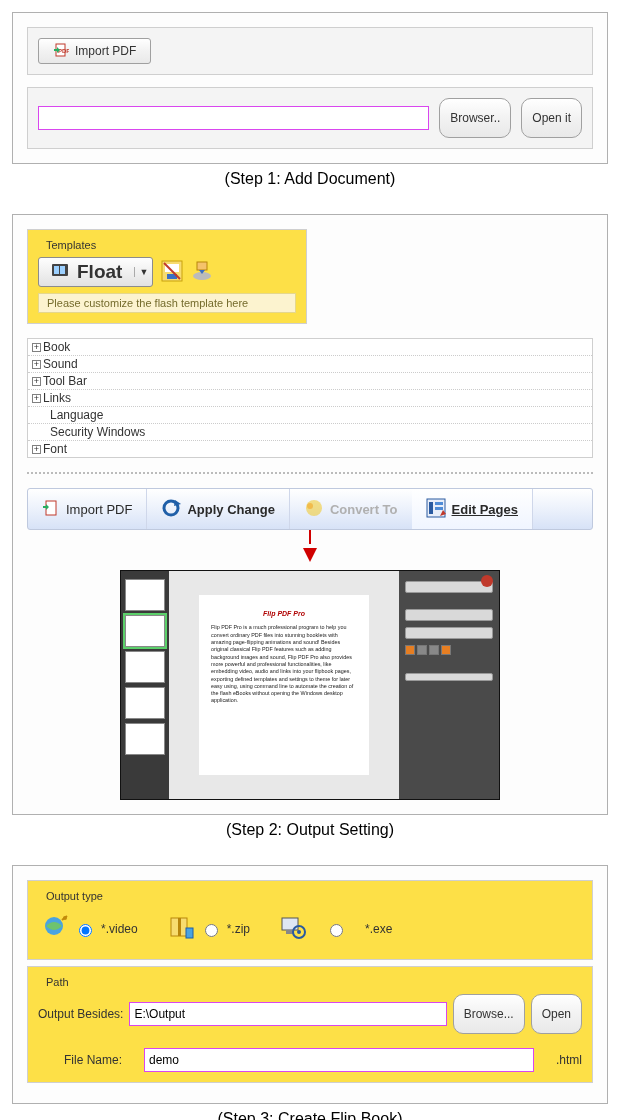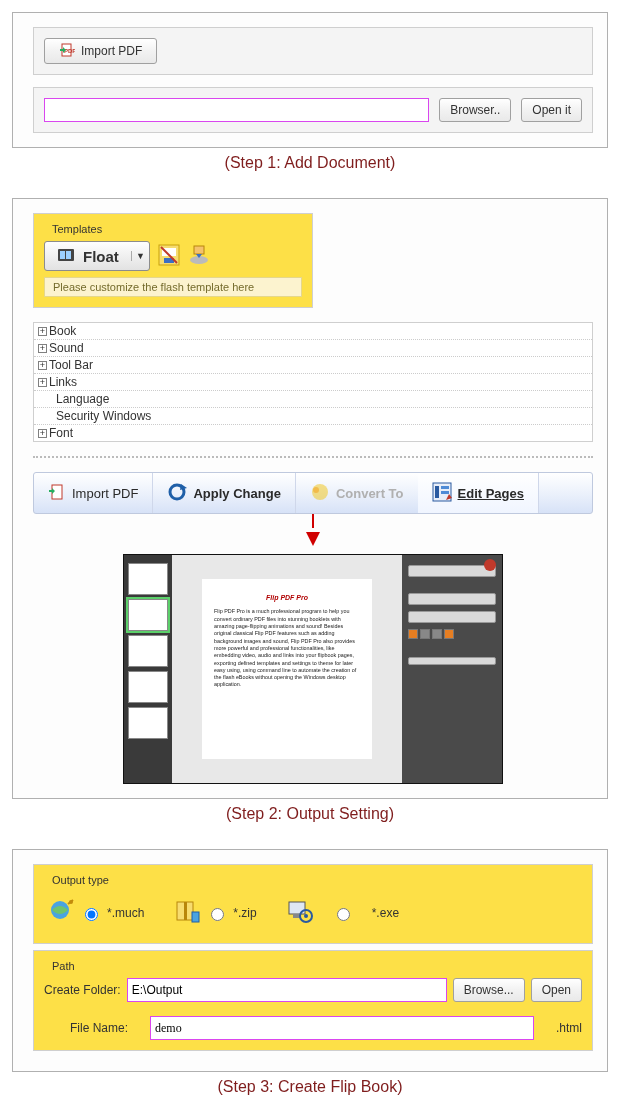--- a/index.html
+++ b/index.html
@@ -8,27 +8,27 @@
     padding: 8px;
     font-family: Tahoma, Verdana, Arial, sans-serif;
     font-size: 12px;
     background: #fff;
     color: #333;
     width: 620px;
   }
   .panel {
     border: 1px solid #b0b0b0;
     background: #fdfdfd;
-    padding: 14px 14px 14px 20px;
+    padding: 14px 14px 14px 14px;
     margin: 4px 4px 6px 4px;
   }
   .caption {
     text-align: center;
     font-size: 16px;
-    color: #7f1d1d;
+    color: #000000;
     margin: 4px 0 26px 0;
   }
 
   
   .inner-panel {
     border: 1px solid #cfcfcf;
     background: #f4f4f4;
     padding: 10px;
   }
   .gap { height: 12px; }
@@ -38,21 +38,21 @@
     gap: 6px;
     height: 26px;
     padding: 0 14px;
     background: linear-gradient(#ffffff,#f2f2f2 50%,#e9e9e9);
     border: 1px solid #a0a0a0;
     border-radius: 3px;
     font-size: 12px;
     cursor: pointer;
     color: #333;
   }
-  .btn.small { height: 24px; padding: 0 10px; }
+  .btn.small { height: 40px; padding: 0 10px; border-radius: 10px; }
   .textfield {
     height: 24px;
     border: 1px solid #d946ef;
     background: #fff;
     padding: 2px 4px;
     font-size: 12px;
   }
   .row { display:flex; align-items:center; gap:10px; }
   .row .textfield { flex:1; }
 
@@ -170,21 +170,21 @@
   .arrow-stem { display:block; width:2px; height:14px; background:#d00000; margin:0 auto;}
 
   
   .dd {
     display:inline-flex; align-items:center;
     height:30px;
     border:1px solid #8c8c8c;
     border-radius:3px;
     background:linear-gradient(#fefefe,#e2e2e2);
   }
-  .dd .main { padding: 0 12px; display:inline-flex; align-items:center; gap:8px; font-weight:bold; font-size:15px;}
+  .dd .main { padding: 0 12px; display:inline-flex; align-items:center; gap:8px; font-weight:bold; font-size:19px;}
   .dd .caret { width:18px; border-left:1px solid #aaa; display:flex;align-items:center;justify-content:center;font-size:9px;color:#333;}
   .hint-bar { background:#fcf3cf; border:1px solid #e5d78c; color:#746b2c; font-size:11px; padding:3px 8px; }
 
   
   .ico { display:inline-block; vertical-align:middle; }
 </style>
 </head>
 <body>
 
 <div class="panel">
@@ -361,21 +361,21 @@
     <span class="legend">Output type</span>
     <div style="display:flex; align-items:center; gap:30px; padding:6px 4px;">
       <span style="display:inline-flex;align-items:center;gap:6px;">
         <span class="ico"><svg width="26" height="26">
               <circle cx="12" cy="12" r="9" fill="#4aa3e0"></circle>
               <path d="M4 12 Q12 4 20 12 Q12 20 4 12" fill="#6ec36e"></path>
               <path d="M20 6 L25 2" stroke="#c28b0b" stroke-width="2"></path>
               <circle cx="23" cy="4" r="2" fill="#c28b0b"></circle>
             </svg></span>
         <input type="radio" checked="" name="otype" style="">
-        <span>*.much</span>
+        <span>*.video</span>
       </span>
       <span style="display:inline-flex;align-items:center;gap:6px;">
         <span class="ico"><svg width="26" height="26">
               <rect x="3" y="4" width="16" height="18" fill="#f7dc6f" stroke="#b8860b"></rect>
               <rect x="10" y="4" width="3" height="18" fill="#b8860b"></rect>
               <rect x="18" y="14" width="7" height="10" fill="#4aa3e0" stroke="#1f5fa8"></rect>
             </svg></span>
         <input type="radio" name="otype" style="">
         <span>*.zip</span>
       </span>
@@ -389,32 +389,32 @@
         <input type="radio" name="otype" style="">
         <span>*.exe</span>
       </span>
     </div>
   </div>
 
   <div class="fieldset">
     <span class="legend">Path</span>
 
     <div class="row" style="gap:6px;">
-      <span>Create Folder:</span>
+      <span>Output Besides:</span>
       <input class="textfield" style="flex: 1 1 0%;" value="E:\Output">
       <button class="btn small">
           <span>Browse...</span>
         </button>
       <button class="btn small">
           <span>Open</span>
         </button>
     </div>
 
     <div style="height:14px"></div>
 
     <div class="row" style="gap:22px; padding-left:26px;">
       <span>File Name:</span>
-      <input class="textfield" style="width: 160px; font-family: Liberation Serif, serif;" value="demo">
+      <input class="textfield" style="width: 160px;" value="demo">
       <span>.html</span>
     </div>
   </div>
 </div>
 <div class="caption" style="margin-bottom:6px">(Step 3: Create Flip Book)</div>
 
 </body></html>

